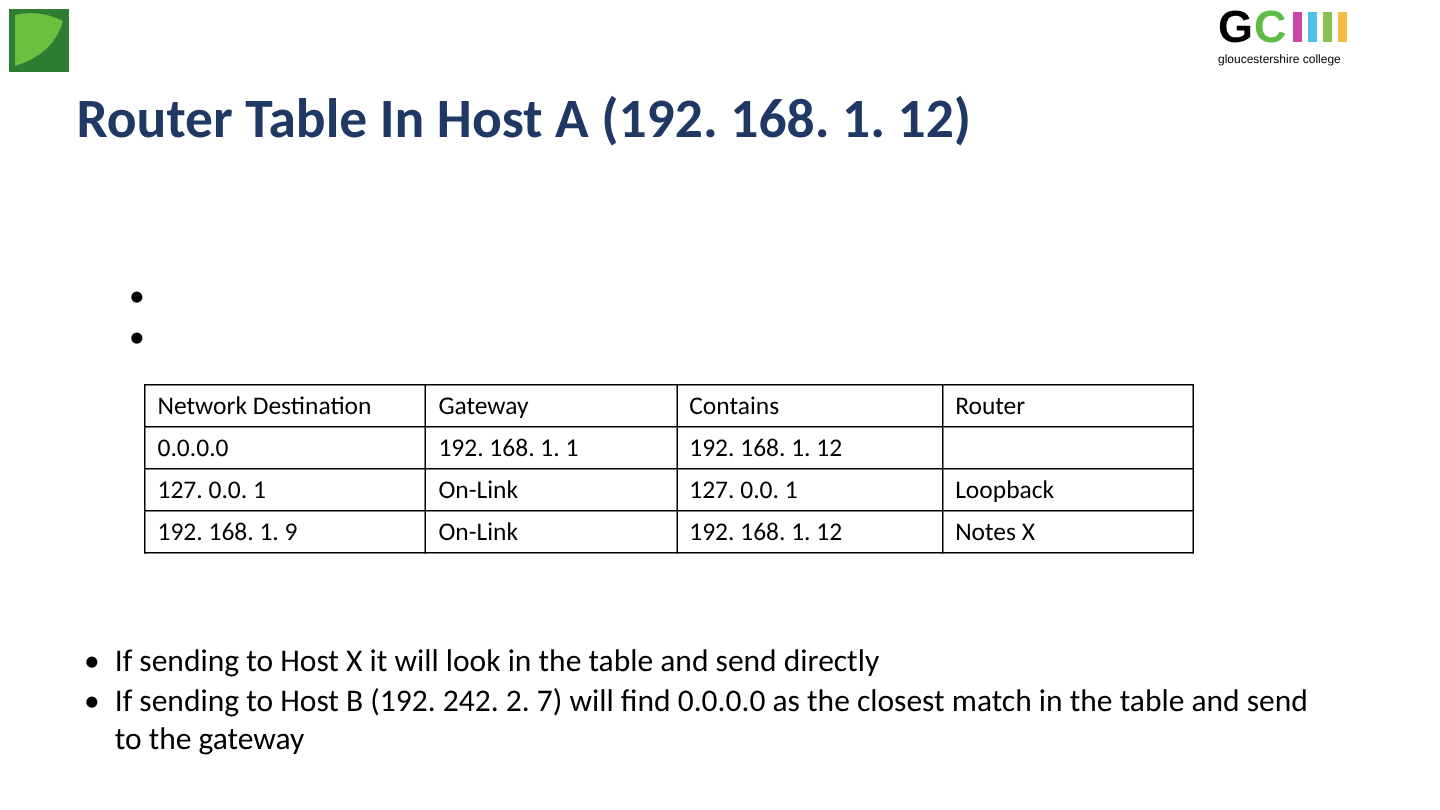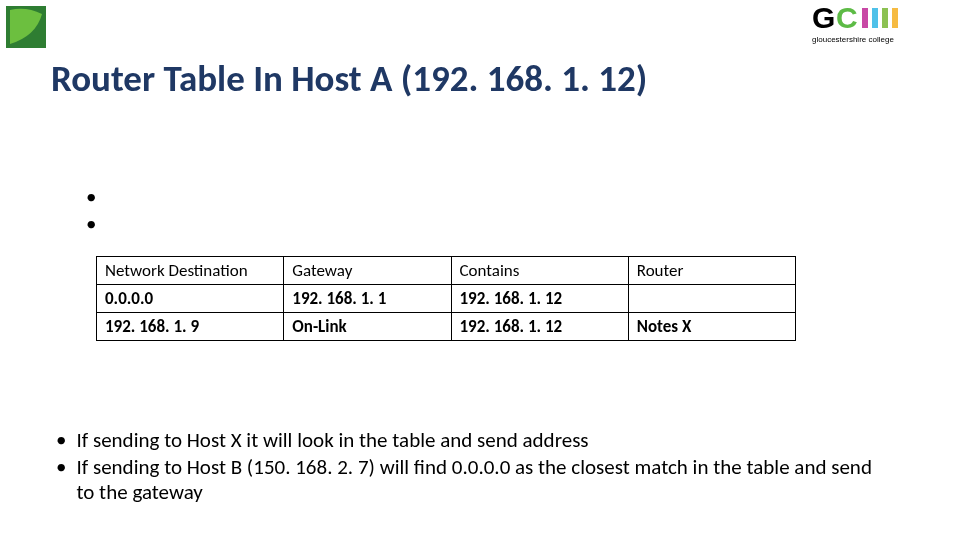--- a/index.html
+++ b/index.html
@@ -6,21 +6,21 @@
 .slide{position:relative;width:960px;height:540px}
 .logo-bcs{position:absolute;top:6px;left:6px;width:40px;height:42px}
 .logo-gc{position:absolute;top:4px;right:28px;width:120px;height:42px}
 .logo-wbl{position:absolute;top:48px;right:28px;width:100px;height:40px}
 .title{position:absolute;top:56px;left:51px;font-size:37px;font-weight:700;color:#1F3864}
 .bullets-top{position:absolute;top:185px;left:86px;width:800px;font-size:21px;line-height:1.2}
 .bullets-bottom{position:absolute;top:428px;left:56px;width:830px;font-size:21px;line-height:1.2}
 .bul{display:flex;margin-bottom:2px}
 .bul .dot{margin-right:10px}
 .rt{position:absolute;top:256px;left:96px;border-collapse:collapse;width:700px;font-size:17px}
-.rt th,.rt td{border:1px solid #000;padding:3px 8px;text-align:left;font-weight:700}
+.rt th,.rt td{border:1px solid #000;padding:3px 8px;text-align:left;font-weight:400}
 .rt th{font-weight:400}
 .rt .c1{width:170px}.rt .c2{width:150px}.rt .c3{width:160px}.rt .c4{width:150px}
 </style>
 </head>
 <body>
 
 <div class="slide">
 
   <div class="logo-bcs">
     <svg viewBox="0 0 40 42">
@@ -61,32 +61,38 @@
       <th class="c3">Contains</th>
       <th class="c4">Router</th>
     </tr>
     <tr>
       <td>0.0.0.0</td>
       <td>192. 168. 1. 1</td>
       <td>192. 168. 1. 12</td>
       <td></td>
     </tr>
     <tr>
+      <td>127. 0.0. 1</td>
+      <td>On-Link</td>
+      <td>127. 0.0. 1</td>
+      <td>Loopback</td>
+    </tr>
+    <tr>
       <td>192. 168. 1. 9</td>
       <td>On-Link</td>
       <td>192. 168. 1. 12</td>
       <td>Notes X</td>
     </tr>
   </tbody>
     </table>
 
   <div class="bullets-bottom">
     <div class="bul">
         <span class="dot">•</span>
-        <span>If sending to Host X it will look in the table and send address</span>
+        <span>If sending to Host X it will look in the table and send directly</span>
       </div>
     <div class="bul">
         <span class="dot">•</span>
-        <span>If sending to Host B (150. 168. 2. 7) will find 0.0.0.0 as the closest match in the table and send to the gateway</span>
+        <span>If sending to Host B (192. 242. 2. 7) will find 0.0.0.0 as the closest match in the table and send to the gateway</span>
       </div>
   </div>
 
 </div>
 
 </body></html>

